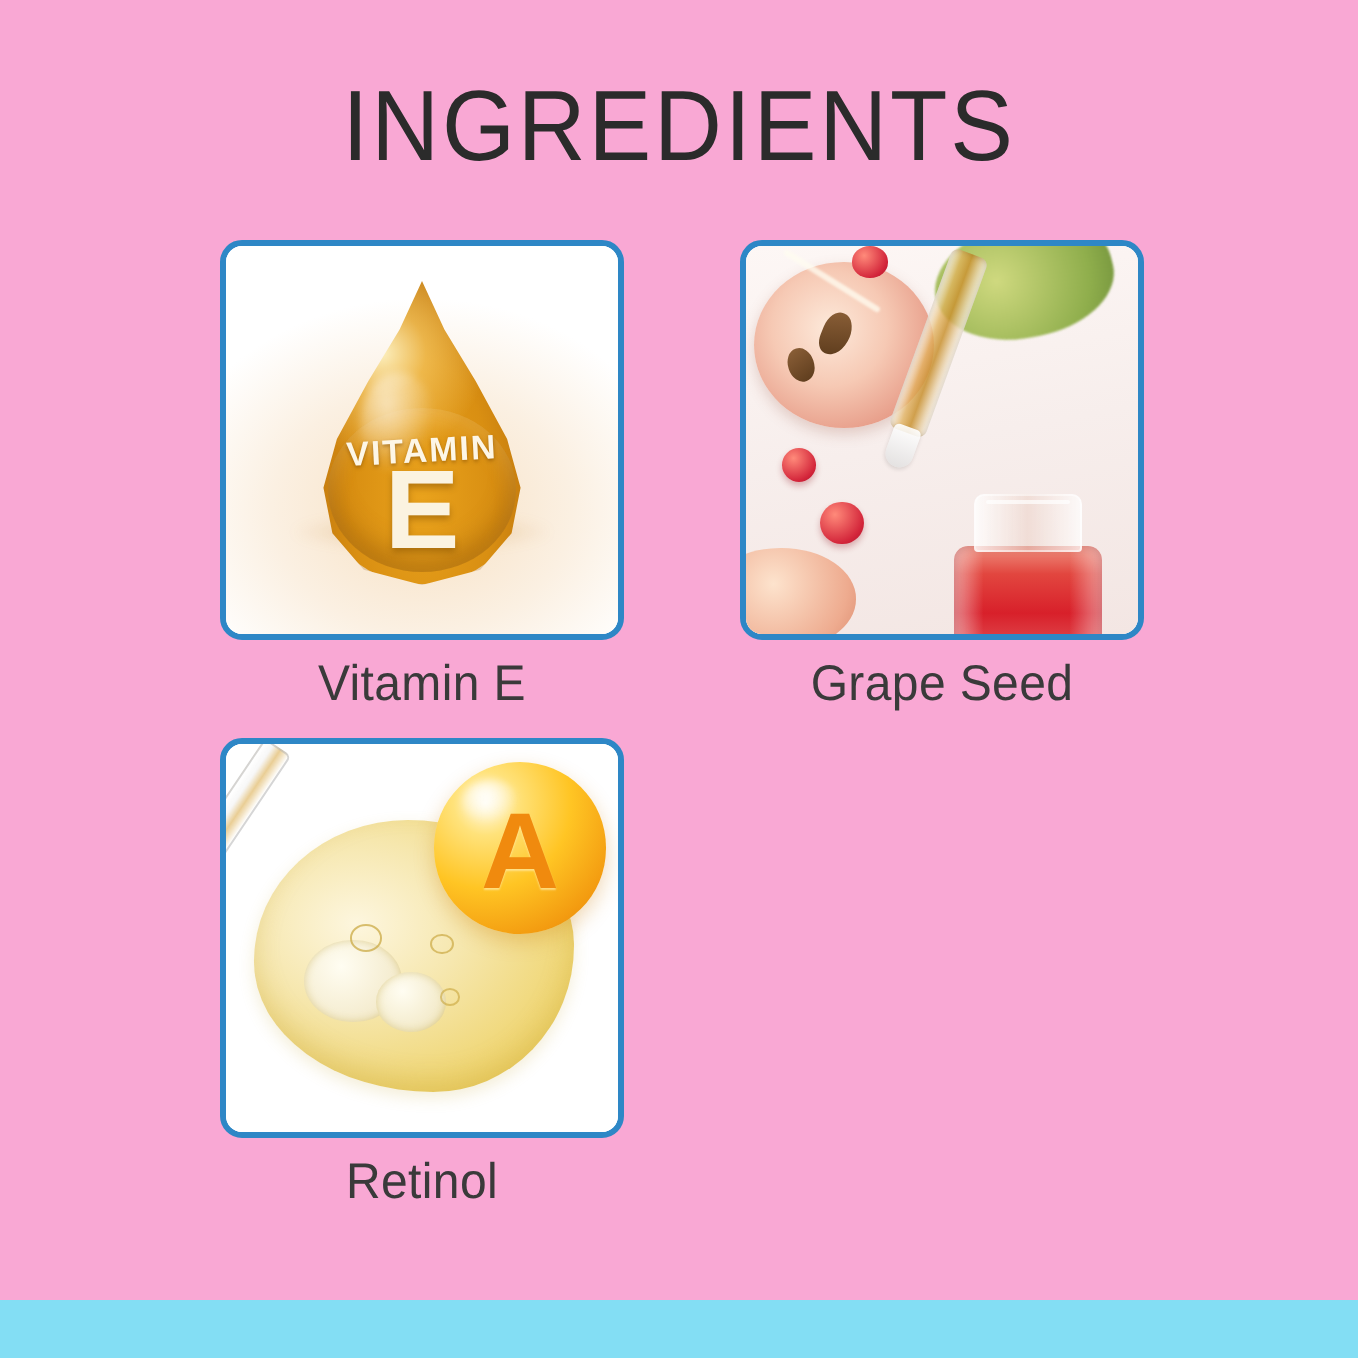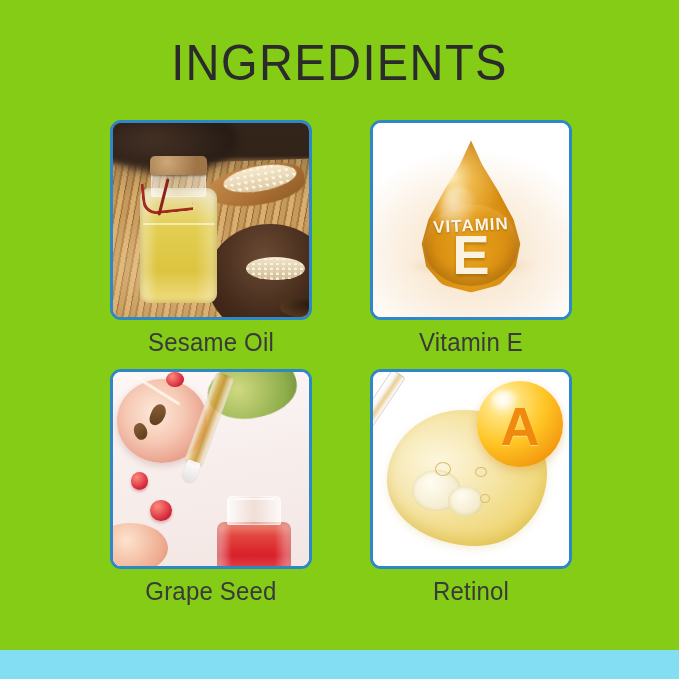--- a/index.html
+++ b/index.html
@@ -12,21 +12,21 @@
     height: 679px;
     background: #ffffff;
     font-family: "Liberation Sans", sans-serif;
     overflow: hidden;
     position: relative;
   }
 
   .page {
     position: absolute;
     inset: 0;
-    background: #84cc16;
+    background: #f9a8d4;
   }
 
   
   .page-title {
     position: absolute;
     top: 38px;
     left: 0;
     width: 679px;
     text-align: center;
     font-family: "Liberation Sans", sans-serif;
@@ -454,46 +454,20 @@
 </style>
 </head>
 <body>
 
 <div class="page">
 
   <div class="page-title">INGREDIENTS</div>
 
   <div class="grid">
 
-    <div class="card">
-      <div class="thumb">
-        <div class="scene">
-          <div class="sesame-bg"></div>
-          <div class="mat"></div>
-          <div class="dark-blob"></div>
-          <div class="mat-shade"></div>
-          <div class="spoon"></div>
-          <div class="spoon-seeds"></div>
-          <div class="mortar">
-            <div class="mortar-rim"></div>
-          </div>
-          <div class="mortar-seeds"></div>
-          <div class="bottle">
-            <div class="bottle-body">
-              <div class="bottle-oilline"></div>
-            </div>
-            <div class="bottle-neck"></div>
-            <div class="cork"></div>
-            <div class="twine"></div>
-            <div class="twine2"></div>
-          </div>
-        </div>
-      </div>
-      <div class="card-label">Sesame Oil</div>
-    </div>
 
     <div class="card">
       <div class="thumb">
         <div class="scene">
           <div class="vite-bg"></div>
           <div class="drop-shadow"></div>
           <div class="drop">
             <div class="drop-shape"></div>
             <div class="drop-rim"></div>
             <div class="drop-gloss"></div>

